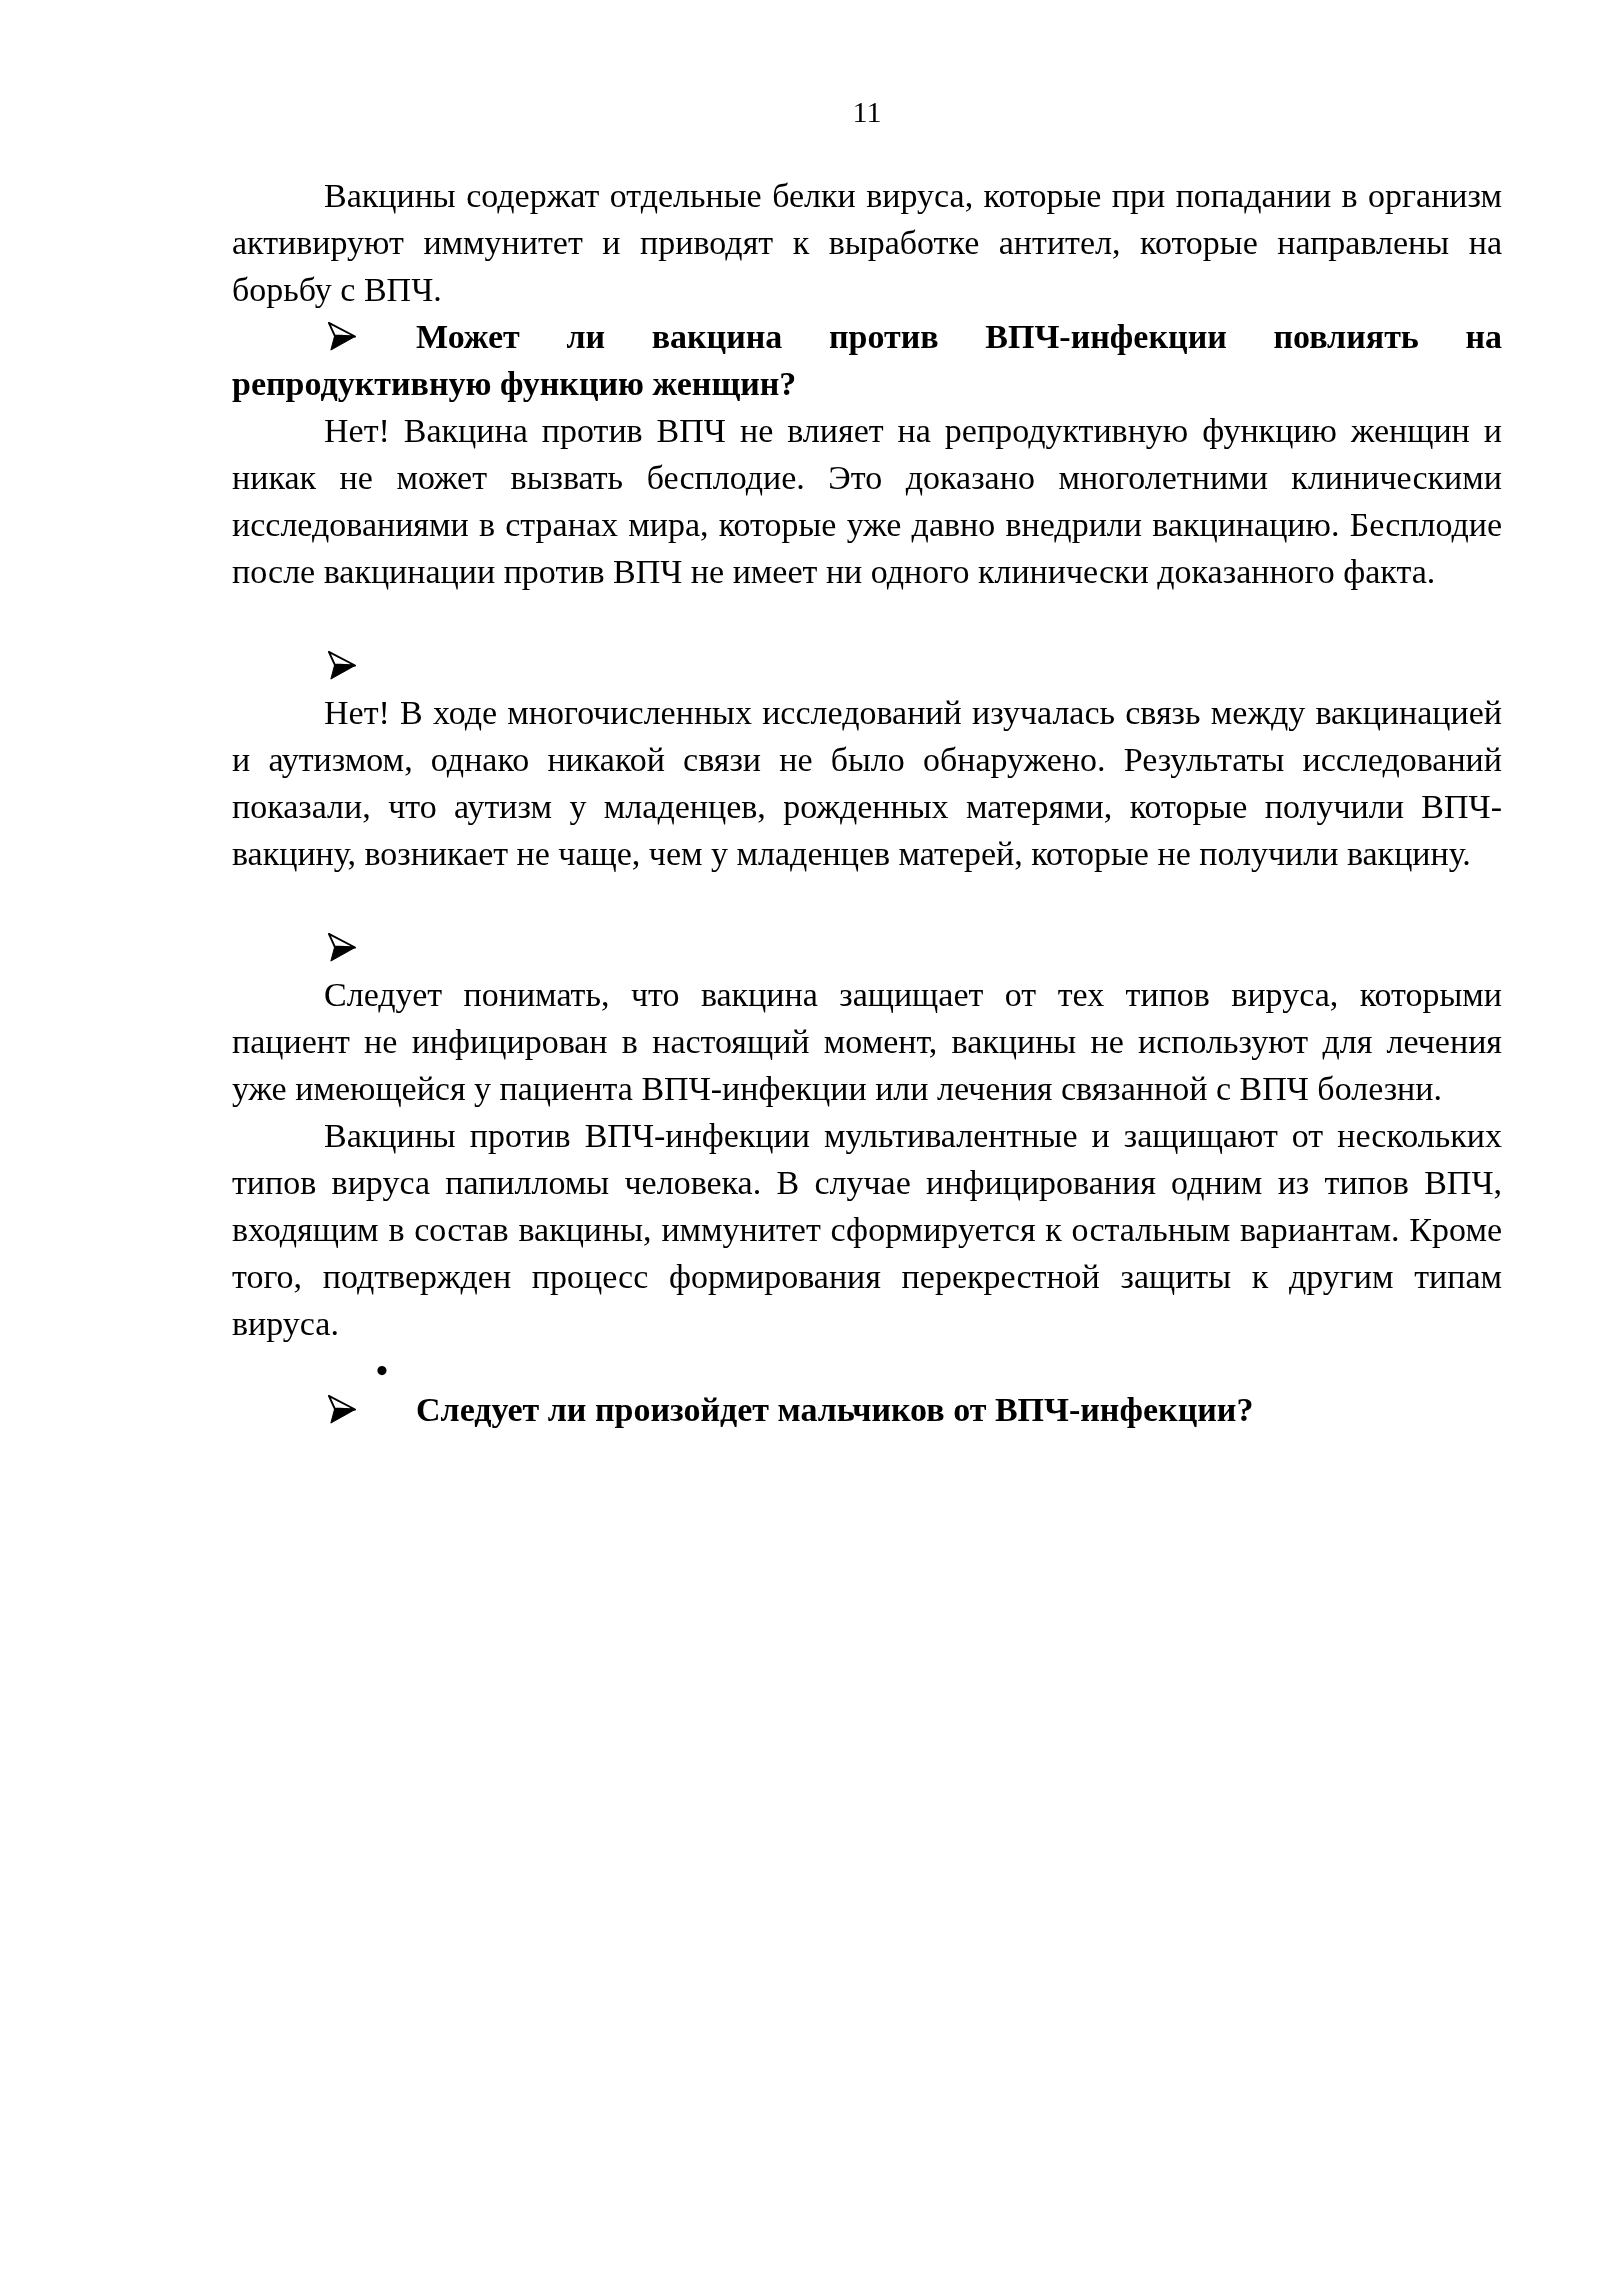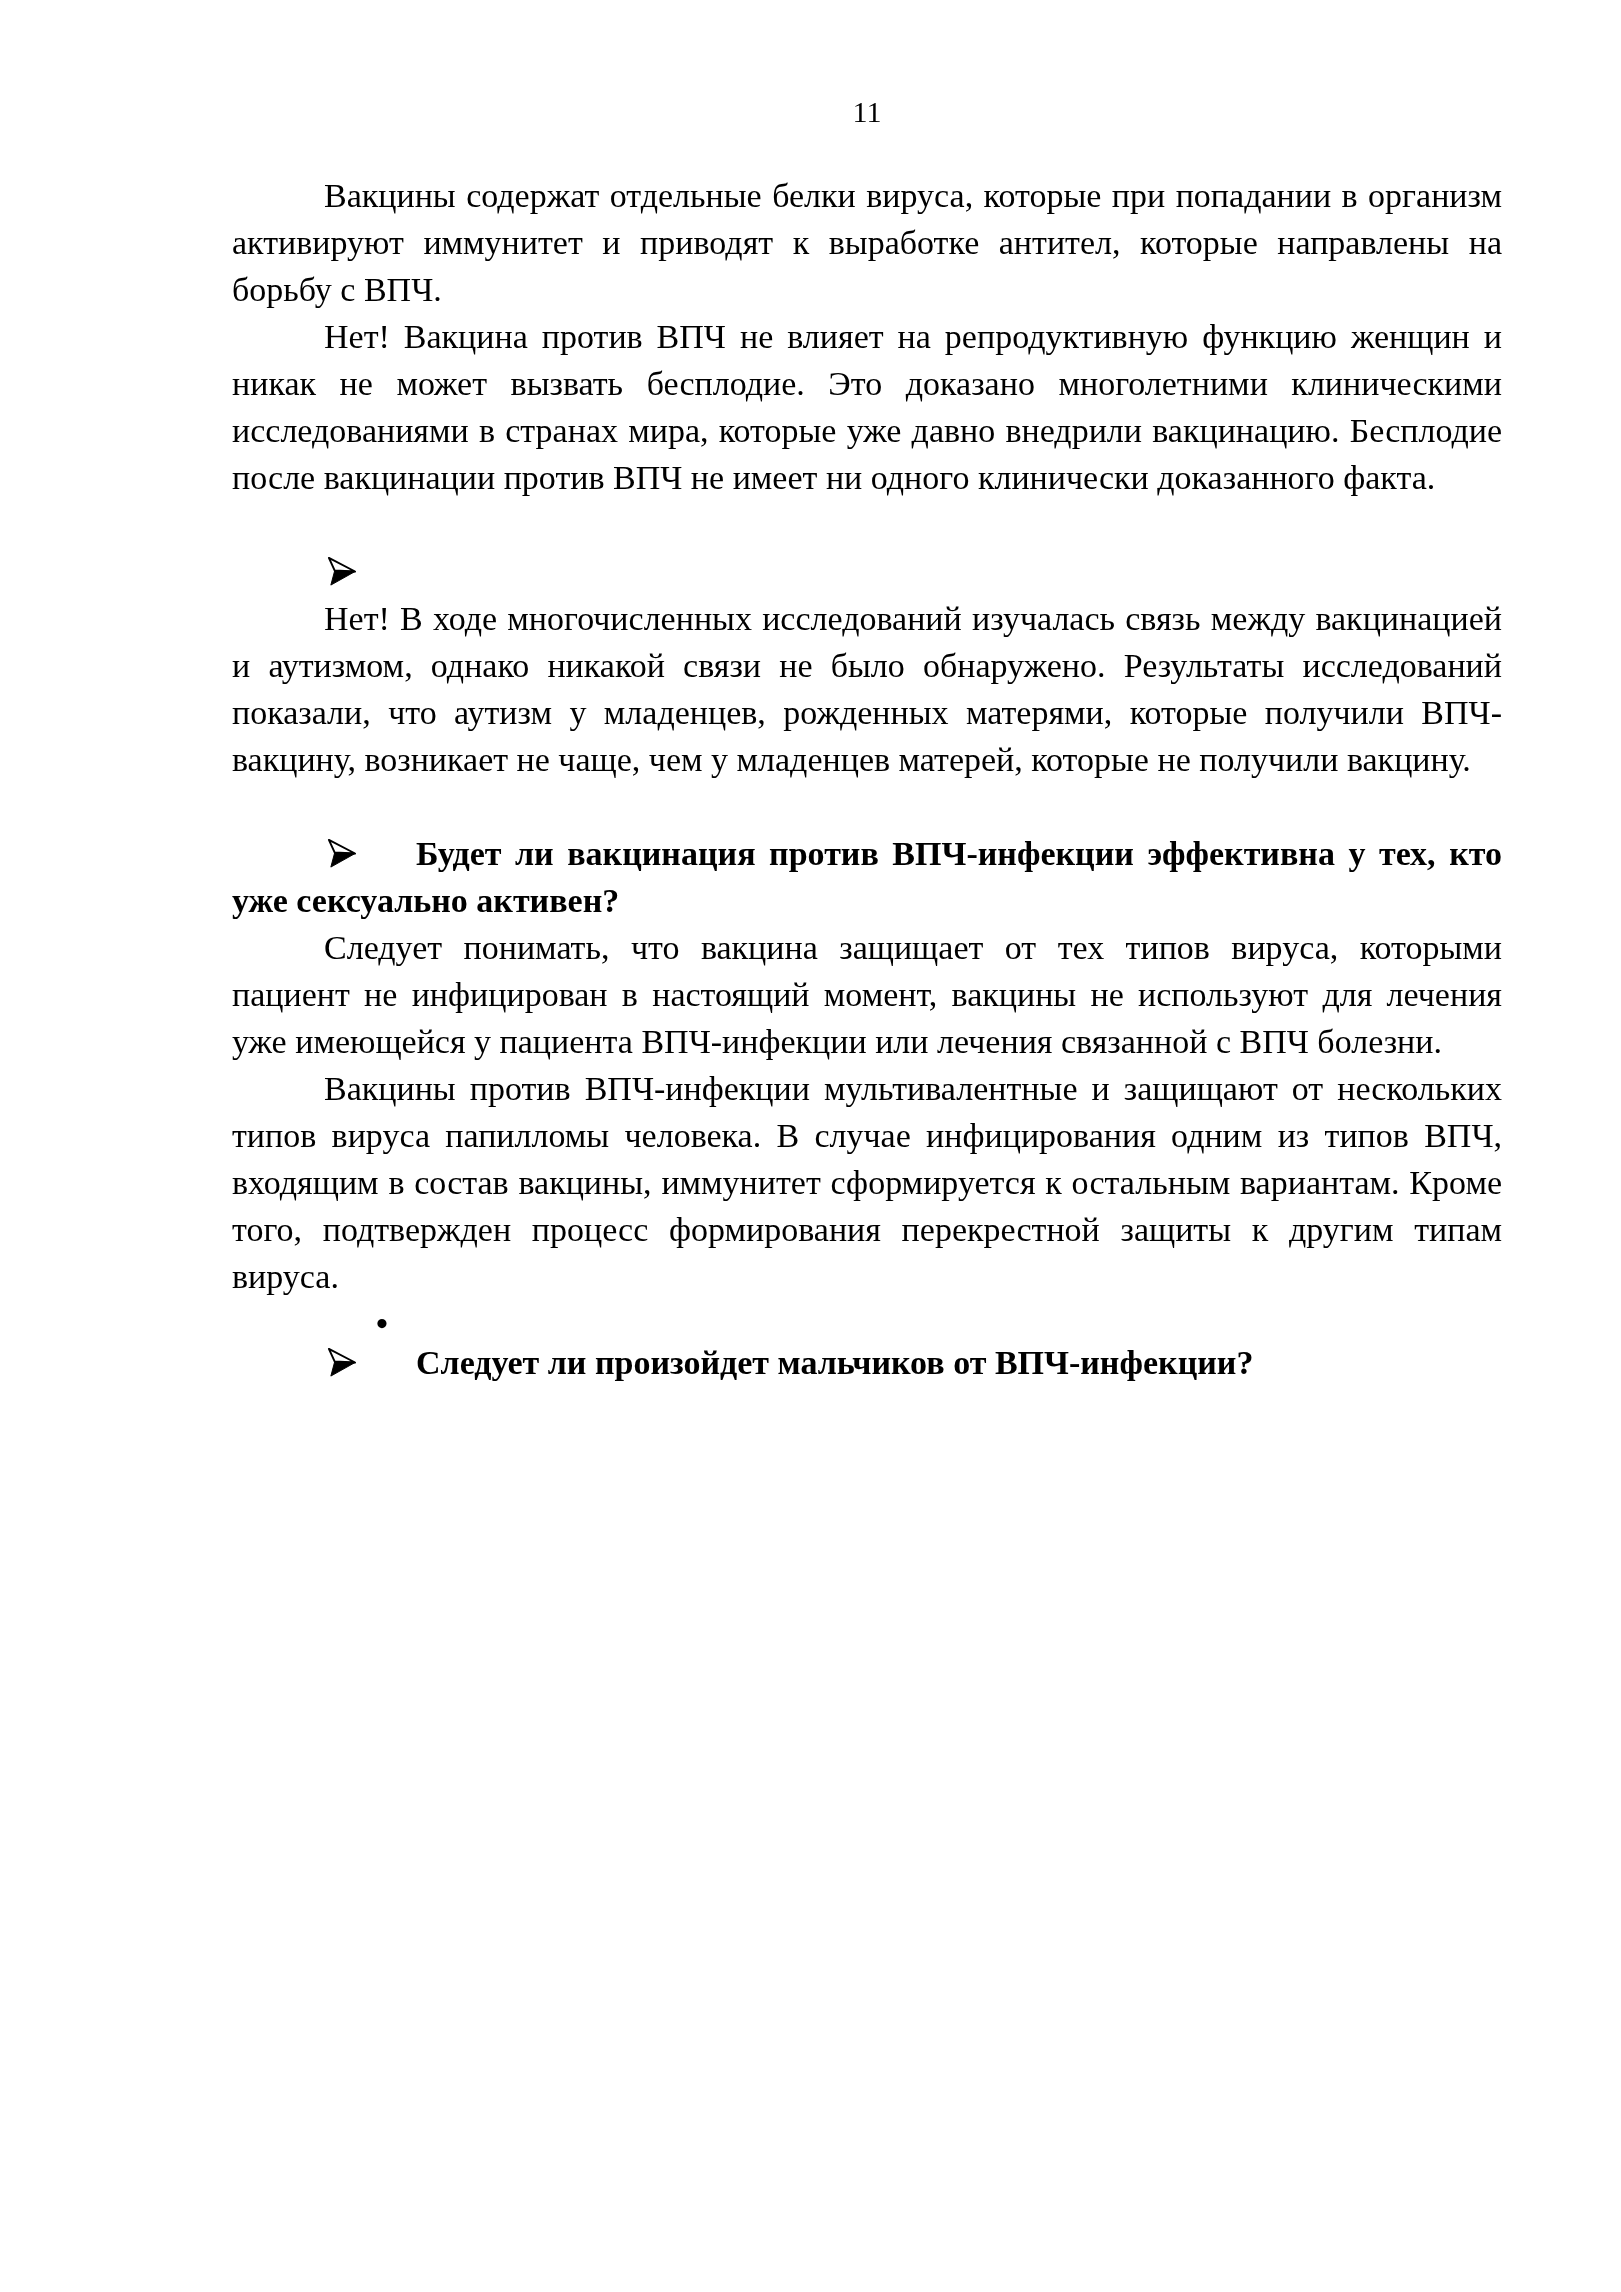--- a/index.html
+++ b/index.html
@@ -73,38 +73,42 @@
 <body>
 
 <div class="page">
 
   <div class="page-number">11</div>
 
   <div class="content">
 
     <p class="body">Вакцины содержат отдельные белки вируса, которые при попадании в организм активируют иммунитет и приводят к выработке антител, которые направлены на борьбу с ВПЧ.</p>
 
+    <div class="heading"><span class="arrow"><svg width="35" height="31" viewBox="0 0 36 32">
+            <path d="M5 2 L32 16 L11 15 Z" fill="#ffffff" stroke="#000000" stroke-width="2" stroke-linejoin="round"></path>
+            <path d="M11 15 L32 16 L7 30 Z" fill="#000000" stroke="#000000" stroke-width="1" stroke-linejoin="round"></path>
+          </svg></span><span class="tab"></span><span>Может ли вакцина против ВПЧ-инфекции повлиять на репродуктивную функцию женщин?</span></div>
 
     <p class="body">Нет! Вакцина против ВПЧ не влияет на репродуктивную функцию женщин и никак не может вызвать бесплодие. Это доказано многолетними клиническими исследованиями в странах мира, которые уже давно внедрили вакцинацию. Бесплодие после вакцинации против ВПЧ не имеет ни одного клинически доказанного факта.</p>
 
     <div class="vspace"></div>
 
     <div class="heading"><span class="arrow"><svg width="35" height="31" viewBox="0 0 36 32">
             <path d="M5 2 L32 16 L11 15 Z" fill="#ffffff" stroke="#000000" stroke-width="2" stroke-linejoin="round"></path>
             <path d="M11 15 L32 16 L7 30 Z" fill="#000000" stroke="#000000" stroke-width="1" stroke-linejoin="round"></path>
           </svg></span><span class="tab"></span></div>
 
     <p class="body">Нет! В ходе многочисленных исследований изучалась связь между вакцинацией и аутизмом, однако никакой связи не было обнаружено. Результаты исследований показали, что аутизм у младенцев, рожденных матерями, которые получили ВПЧ-вакцину, возникает не чаще, чем у младенцев матерей, которые не получили вакцину.</p>
 
     <div class="vspace"></div>
 
     <div class="heading"><span class="arrow"><svg width="35" height="31" viewBox="0 0 36 32">
             <path d="M5 2 L32 16 L11 15 Z" fill="#ffffff" stroke="#000000" stroke-width="2" stroke-linejoin="round"></path>
             <path d="M11 15 L32 16 L7 30 Z" fill="#000000" stroke="#000000" stroke-width="1" stroke-linejoin="round"></path>
-          </svg></span><span class="tab"></span><span>Будет ли вакцинация против ВПЧ-инфекции эффективна у тех, кто уже сексуально активен?</span></div>
+          </svg></span><span class="tab"></span></div>
 
     <p class="body">Следует понимать, что вакцина защищает от тех типов вируса, которыми пациент не инфицирован в настоящий момент, вакцины не используют для лечения уже имеющейся у пациента ВПЧ-инфекции или лечения связанной с ВПЧ болезни.</p>
     <p class="body">Вакцины против ВПЧ-инфекции мультивалентные и защищают от нескольких типов вируса папилломы человека. В случае инфицирования одним из типов ВПЧ, входящим в состав вакцины, иммунитет сформируется к остальным вариантам. Кроме того, подтвержден процесс формирования перекрестной защиты к другим типам вируса.</p>
 
     <div class="note"><span class="note-bullet">•</span></div>
 
     <div class="vspace-sm"></div>
 
     <div class="heading"><span class="arrow"><svg width="35" height="31" viewBox="0 0 36 32">
             <path d="M5 2 L32 16 L11 15 Z" fill="#ffffff" stroke="#000000" stroke-width="2" stroke-linejoin="round"></path>

